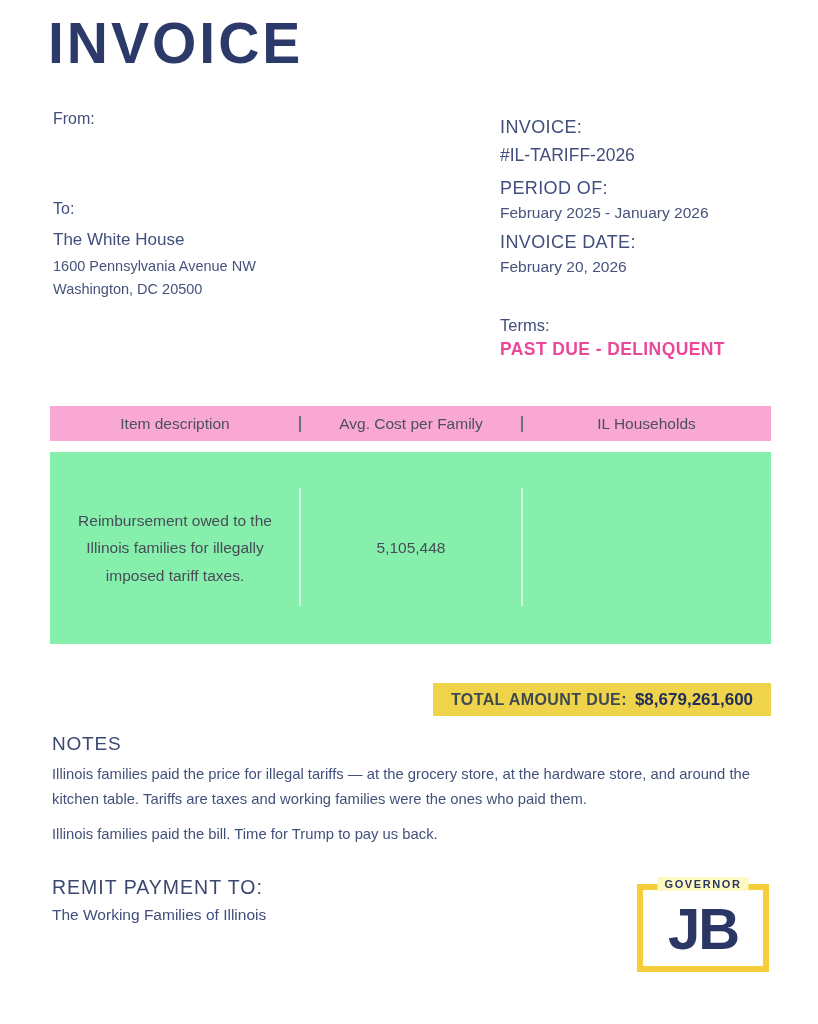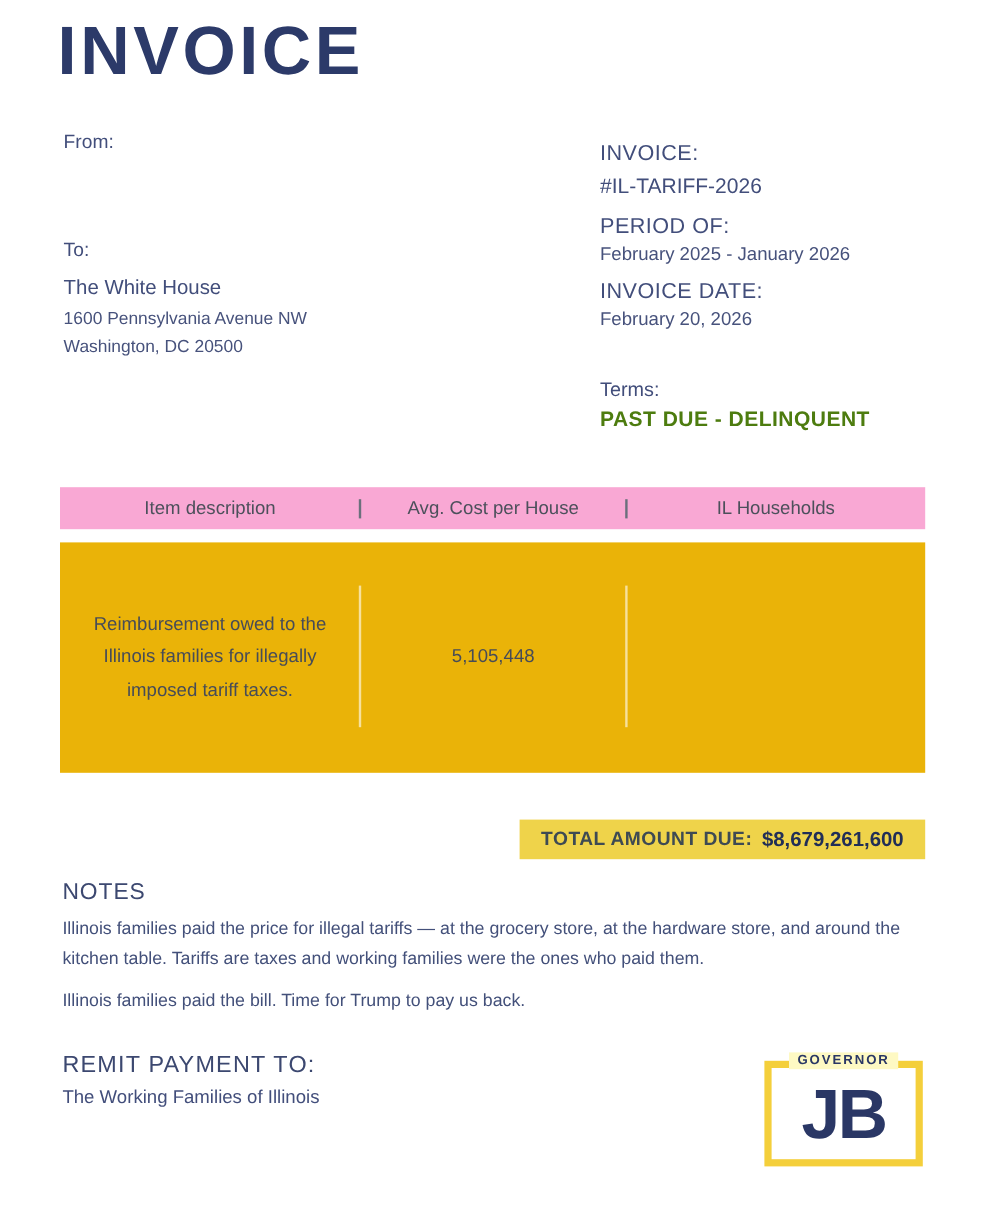--- a/index.html
+++ b/index.html
@@ -35,21 +35,21 @@
   
   .meta-label { font-size: 18px; color: #424e7b; letter-spacing: 0.4px; }
   .meta-value { font-size: 15.5px; color: #47527c; }
   .m-inv-label { left: 500px; top: 117px; }
   .m-inv-value { left: 500px; top: 145px; font-size: 17.5px; color: #424e7b; }
   .m-per-label { left: 500px; top: 178px; }
   .m-per-value { left: 500px; top: 204px; }
   .m-date-label { left: 500px; top: 232px; }
   .m-date-value { left: 500px; top: 258px; }
   .terms-label { left: 500px; top: 316px; font-size: 16.5px; color: #424e7b; }
-  .terms-value { left: 500px; top: 339px; font-size: 17.5px; font-weight: 800; letter-spacing: 0.4px; color: #4d7c0f; }
+  .terms-value { left: 500px; top: 339px; font-size: 17.5px; font-weight: 800; letter-spacing: 0.4px; color: #ec4899; }
 
   
   .tbl-header {
     left: 50px; top: 406px; width: 721px; height: 35px;
     background: #f9a8d4;
     display: grid;
     grid-template-columns: 250px 222px 249px;
     align-items: center;
   }
   .tbl-header .cell {
@@ -60,21 +60,21 @@
   .hdr-divider {
     position: absolute;
     width: 1.5px; height: 16px; top: 10px;
     background: #6b707c;
   }
   .hdr-div-1 { left: 249px; }
   .hdr-div-2 { left: 471px; }
 
   .tbl-body {
     left: 50px; top: 452px; width: 721px; height: 192px;
-    background: #eab308;
+    background: #86efac;
     display: grid;
     grid-template-columns: 250px 222px 249px;
     align-items: center;
   }
   .tbl-body .cell {
     text-align: center;
     font-size: 15.5px;
     color: #474c57;
   }
   .desc-cell { line-height: 1.75; padding: 0 28px; }
@@ -156,21 +156,21 @@
   <div class="abs m-inv-value">#IL-TARIFF-2026</div>
   <div class="abs meta-label m-per-label">PERIOD OF:</div>
   <div class="abs meta-value m-per-value">February 2025 - January 2026</div>
   <div class="abs meta-label m-date-label">INVOICE DATE:</div>
   <div class="abs meta-value m-date-value">February 20, 2026</div>
   <div class="abs terms-label">Terms:</div>
   <div class="abs terms-value">PAST DUE - DELINQUENT</div>
 
   <div class="abs tbl-header">
     <div class="cell">Item description</div>
-    <div class="cell">Avg. Cost per House</div>
+    <div class="cell">Avg. Cost per Family</div>
     <div class="cell">IL Households</div>
     <div class="hdr-divider hdr-div-1"></div>
     <div class="hdr-divider hdr-div-2"></div>
   </div>
 
   <div class="abs tbl-body">
     <div class="cell desc-cell">Reimbursement owed to the Illinois families for illegally imposed tariff taxes.</div>
     <div class="cell">5,105,448</div>
     <div class="body-divider body-div-1"></div>
     <div class="body-divider body-div-2"></div>

